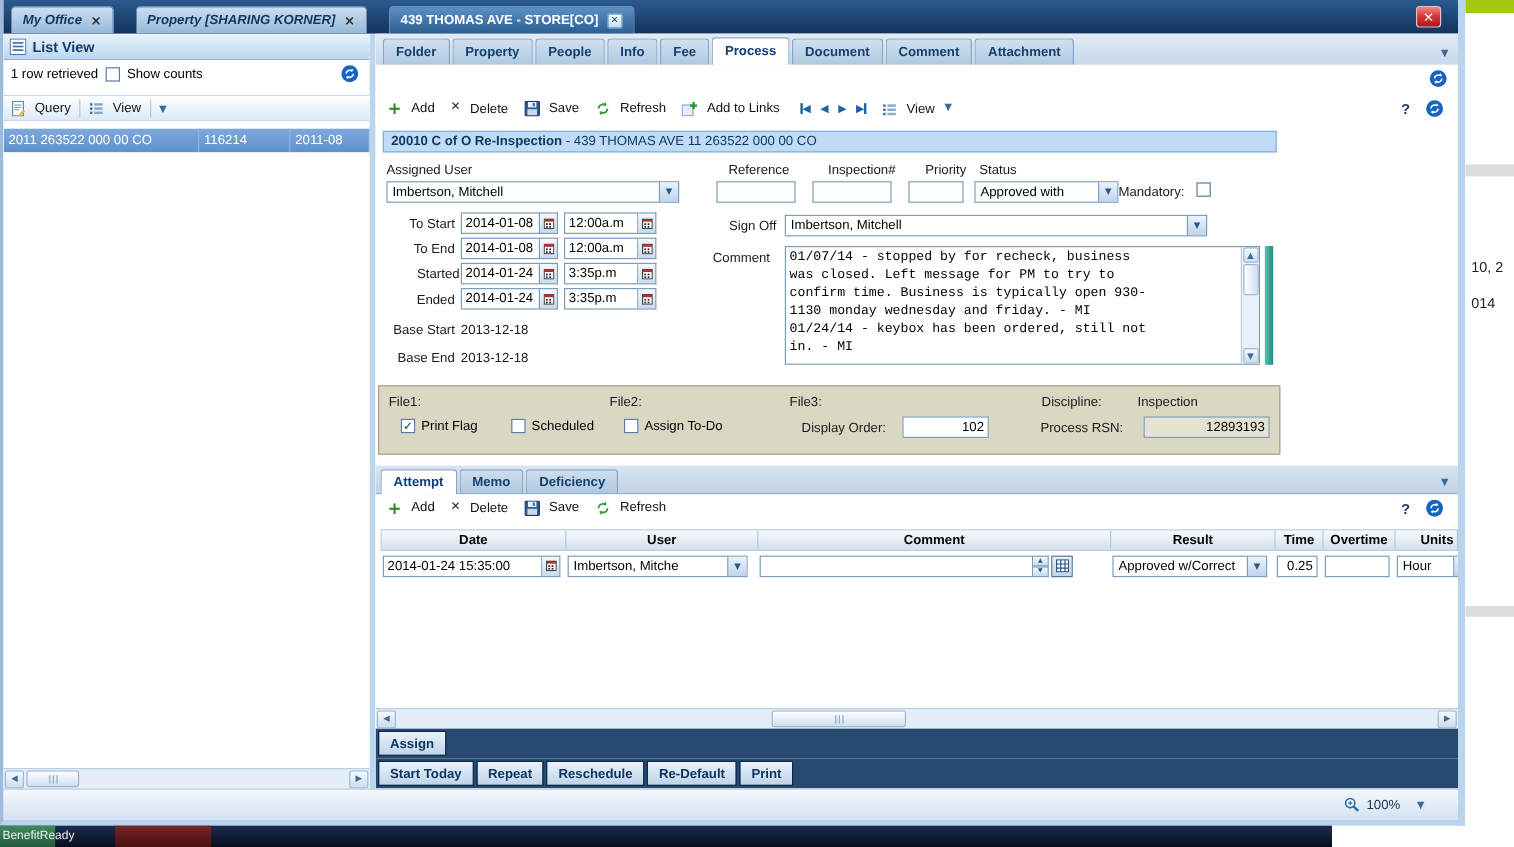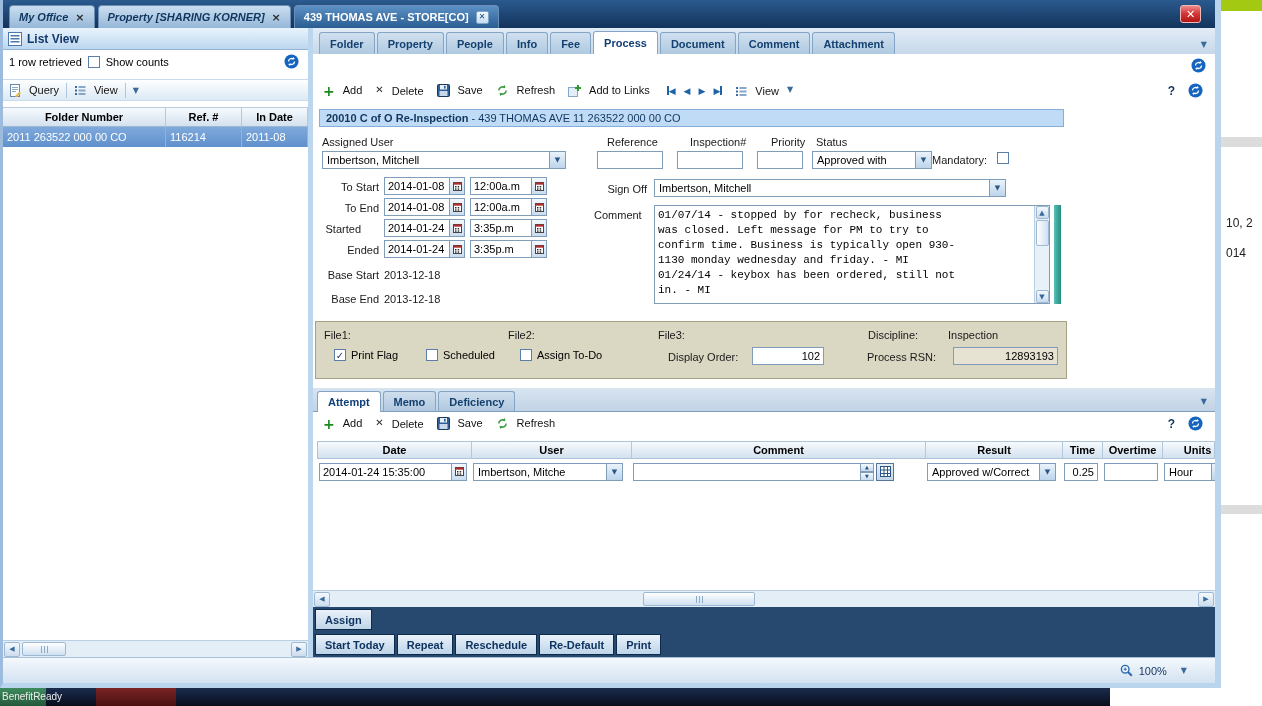--- a/index.html
+++ b/index.html
@@ -8,21 +8,21 @@
   .glyph{font-family:"DejaVu Sans",sans-serif}
   svg{display:block}
 
   
   .app{position:absolute;left:0;top:0;width:1221px;height:688px;background:#fff;
        border-left:3px solid #9DBCDD;border-right:6px solid #B9D4EC;border-bottom:5px solid #B9D4EC;
        display:flex;flex-direction:column}
 
   
   .toptabs{height:28px;flex:none;background:linear-gradient(#2B5A8E,#12335C);
-           display:flex;align-items:flex-end;padding:4px 6px 0;gap:3px;position:relative}
+           display:flex;align-items:flex-end;padding:4px 6px 0;gap:18px;position:relative}
   .wtab{height:23px;display:flex;align-items:center;gap:7px;padding:0 9px;white-space:nowrap;
         border:1px solid #6C8FB8;border-bottom:none;border-radius:4px 4px 0 0;cursor:pointer;
         background:linear-gradient(#CADEF0,#96B7D8);color:#10365F;font-weight:700;font-style:italic}
   .wtab .tabx{font-style:normal;font-weight:700;color:#2B2B2B;font-size:11px;line-height:1}
   .wtab.active{background:linear-gradient(#5C91C6,#2A5D92);color:#fff;font-style:normal}
   .wtab.active .tabx{display:flex;align-items:center;justify-content:center;width:13px;height:13px;
         background:linear-gradient(#F4FAFF,#C3DBF0);border:1px solid #7FA5C9;border-radius:2px;
         color:#1B4A7A;font-size:8px}
   .win-close{position:absolute;right:14px;top:5px;width:21px;height:18px;border-radius:3px;cursor:pointer;
         background:linear-gradient(#EE8A8A 0%,#D43A3A 45%,#B31515 100%);border:1px solid #F2B9B9;
@@ -242,25 +242,20 @@
                 <rect x="4.5" y="9" width="7" height="2" fill="#88A8C8"></rect>
               </svg>
           </span>
           <span>View</span>
         </span>
         <span class="vdiv"></span>
         <span class="ddow glyph">▼</span>
       </div>
 
       <div class="lv-table">
-        <div class="lt-head">
-          <div class="col-folder">Folder Number</div>
-          <div class="col-ref">Ref. #</div>
-          <div class="col-indate">In Date</div>
-        </div>
         <div class="lt-row">
           <div class="col-folder">2011 263522 000 00 CO</div>
           <div class="col-ref">116214</div>
           <div class="col-indate">2011-08</div>
         </div>
         <div class="lv-fill"></div>
       </div>
 
       <div class="hscroll">
         <span class="sb-btn glyph">◀</span>
@@ -440,21 +435,21 @@
                 <rect x="0.5" y="0.5" width="8" height="8" fill="#fff" stroke="#444"></rect>
                 <rect x="0.5" y="0.5" width="8" height="2.2" fill="#B03030"></rect>
                 <rect x="2" y="4" width="1.5" height="1.5" fill="#333"></rect>
                 <rect x="4.7" y="4" width="1.5" height="1.5" fill="#333"></rect>
                 <rect x="2" y="6.3" width="1.5" height="1.5" fill="#333"></rect>
                 <rect x="4.7" y="6.3" width="1.5" height="1.5" fill="#333"></rect>
               </svg>
             </span>
         </div>
 
-        <span class="rlbl" style="left:0;top:96px;width:48px">Started</span>
+        <span class="rlbl" style="left:0;top:96px;width:70px">Started</span>
         <div class="fld" style="left:71px;top:92px">
           <span class="tbox" style="width:66px">2014-01-24</span>
           <span class="btn16">
               <svg width="9" height="9">
                 <rect x="0.5" y="0.5" width="8" height="8" fill="#fff" stroke="#444"></rect>
                 <rect x="0.5" y="0.5" width="8" height="2.2" fill="#B03030"></rect>
                 <rect x="2" y="4" width="1.5" height="1.5" fill="#333"></rect>
                 <rect x="4.7" y="4" width="1.5" height="1.5" fill="#333"></rect>
                 <rect x="2" y="6.3" width="1.5" height="1.5" fill="#333"></rect>
                 <rect x="4.7" y="6.3" width="1.5" height="1.5" fill="#333"></rect>

